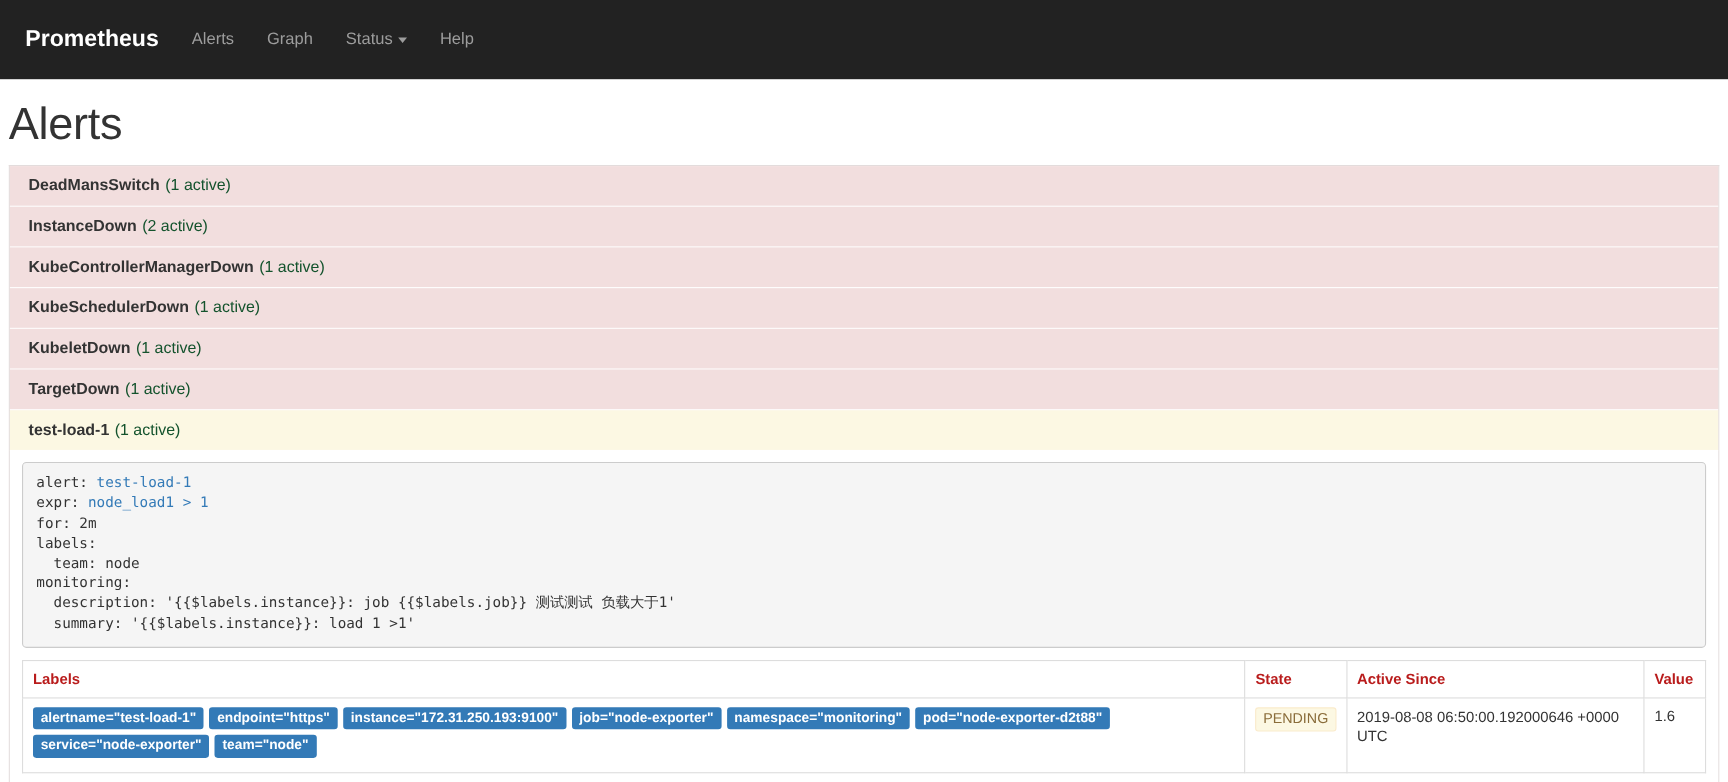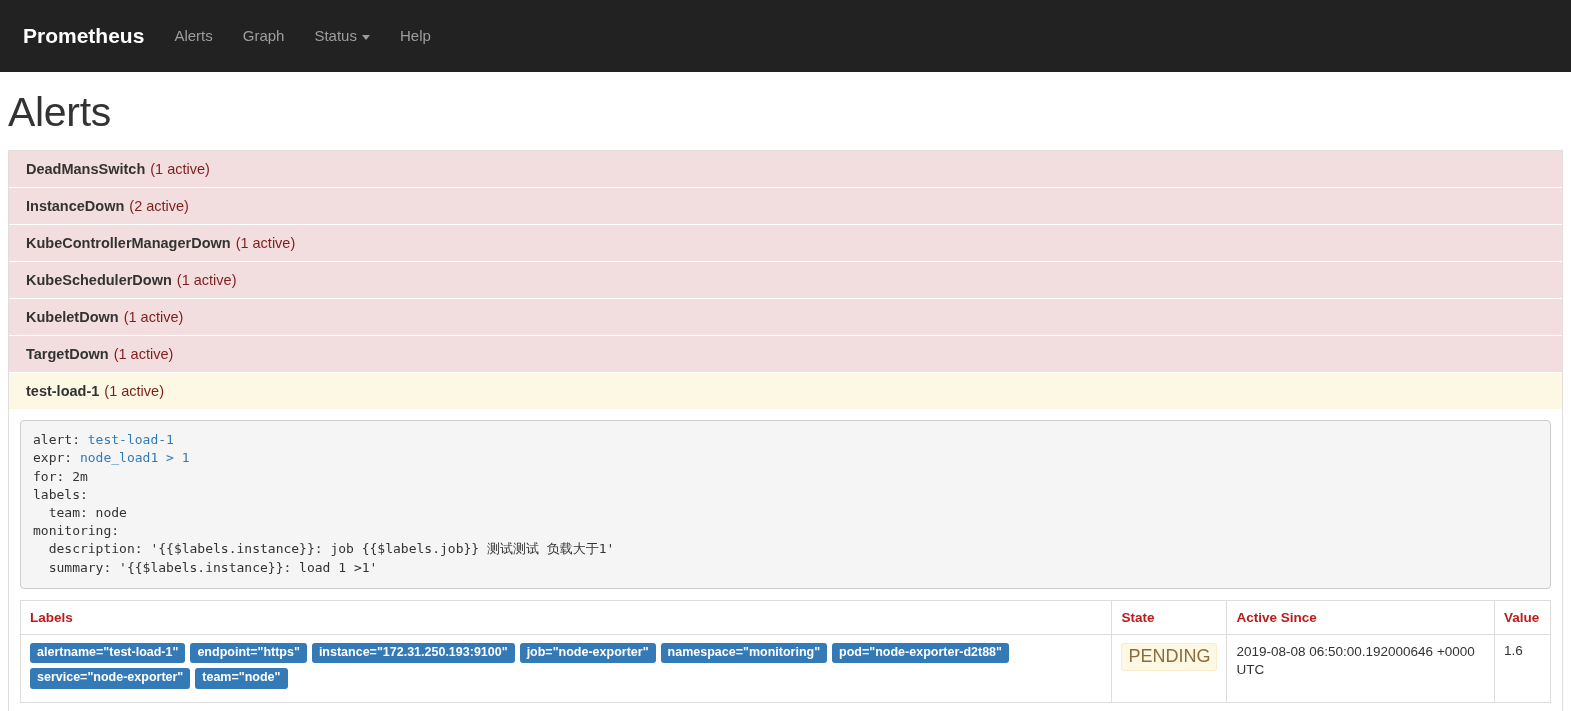--- a/index.html
+++ b/index.html
@@ -91,21 +91,21 @@
     padding-left: 17px;
     font-size: 14.5px;
     cursor: pointer;
     border-bottom: 1px solid #ffffff;
     background: #f2dede;
     color: #333333;
   }
   .alert-row.firing { background: #f2dede; }
   .alert-row.pending { background: #fcf8e3; }
   .alert-name { font-weight: bold; }
-  .alert-count { color: #7f1d1d; margin-left: 5px; font-weight: normal; }
+  .alert-count { color: #14532d; margin-left: 5px; font-weight: normal; }
 
   
   .alert-detail {
     background: #ffffff;
     border-bottom: 1px solid #e3dcdc;
     padding: 10px 11px 12px 11px;
   }
   pre.rule {
     margin: 0;
     background: #f5f5f5;
@@ -157,21 +157,21 @@
     margin: 0 5px 5px 0;
     line-height: 1.1;
     white-space: nowrap;
     cursor: pointer;
   }
   .state-badge {
     display: inline-block;
     background: #fcf8e3;
     border: 1px solid #faebcc;
     color: #8a6d3b;
-    font-size: 18px;
+    font-size: 13px;
     padding: 1px 6px 2px 6px;
     border-radius: 3px;
     line-height: 1.3;
     white-space: nowrap;
   }
   .cell-active { line-height: 18px; color: #333333; }
   .cell-value { color: #333333; }
 </style>
 </head>
 <body>

